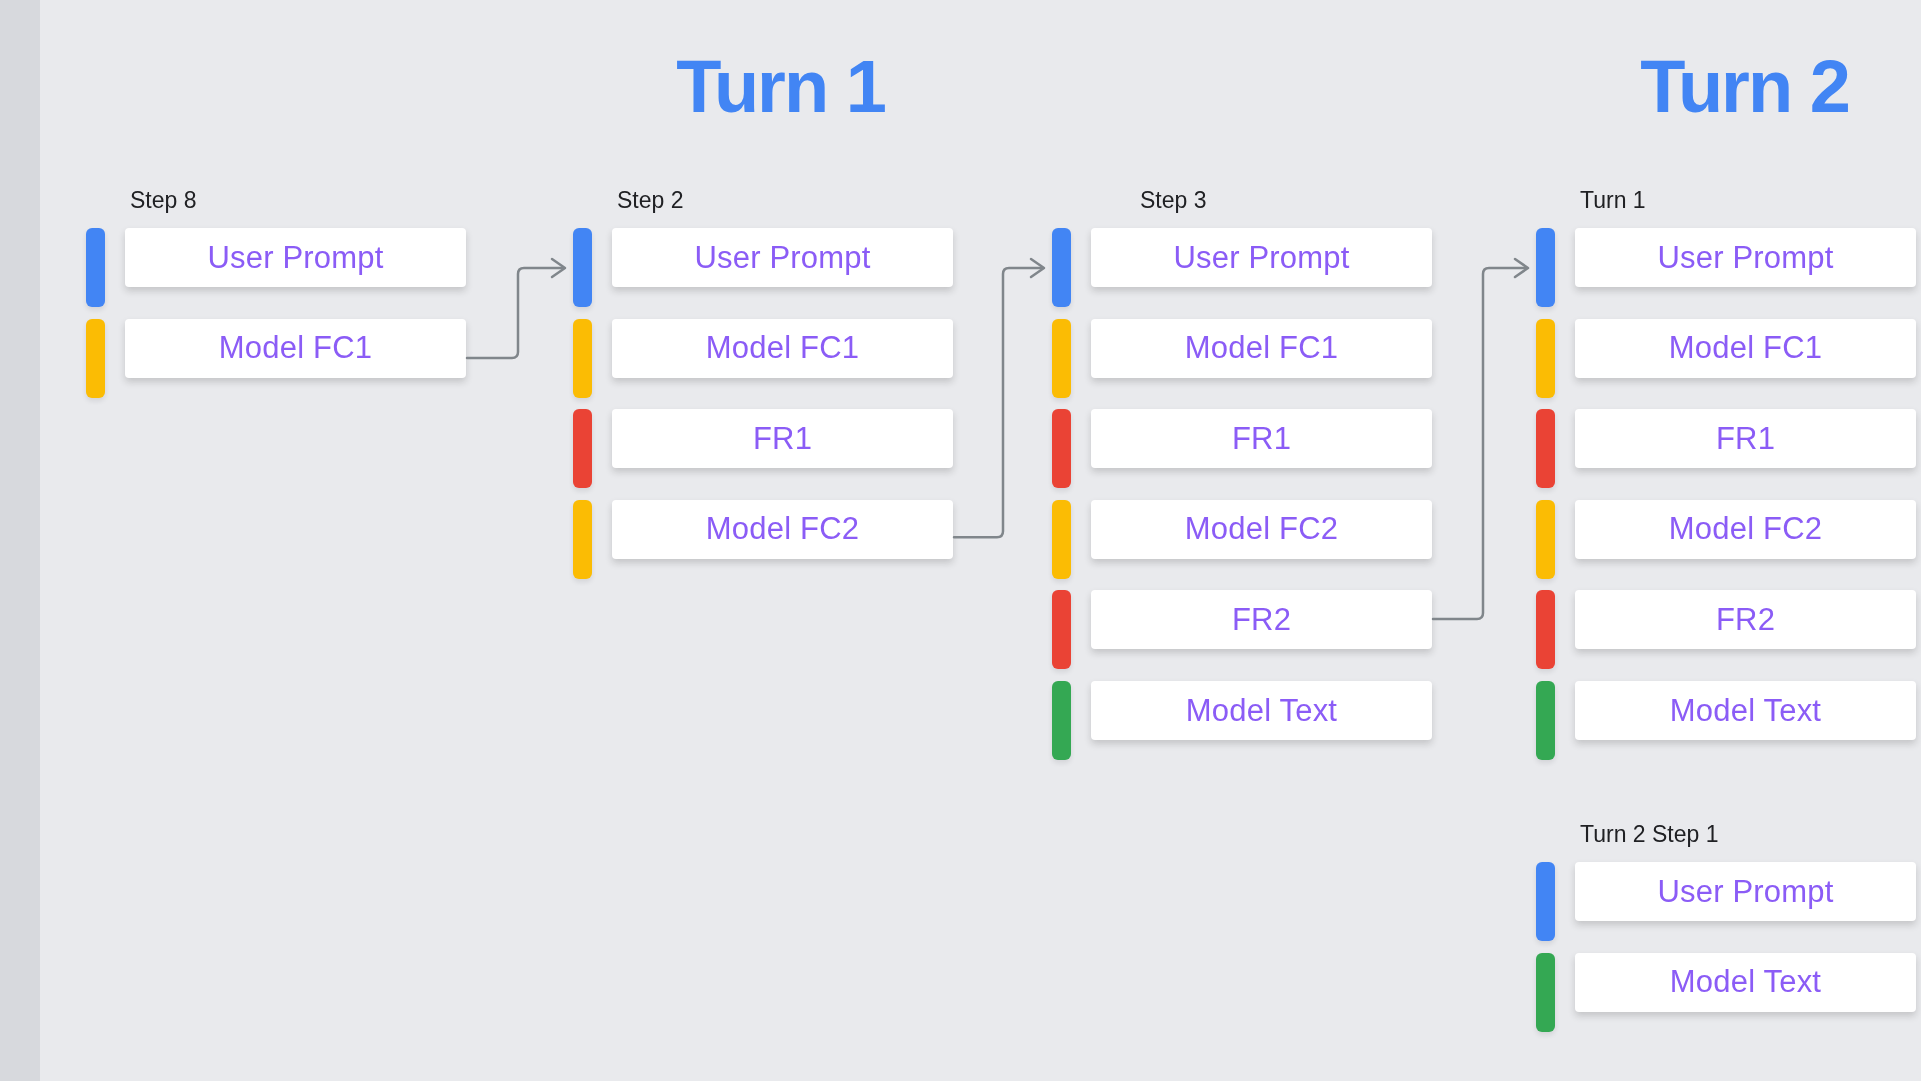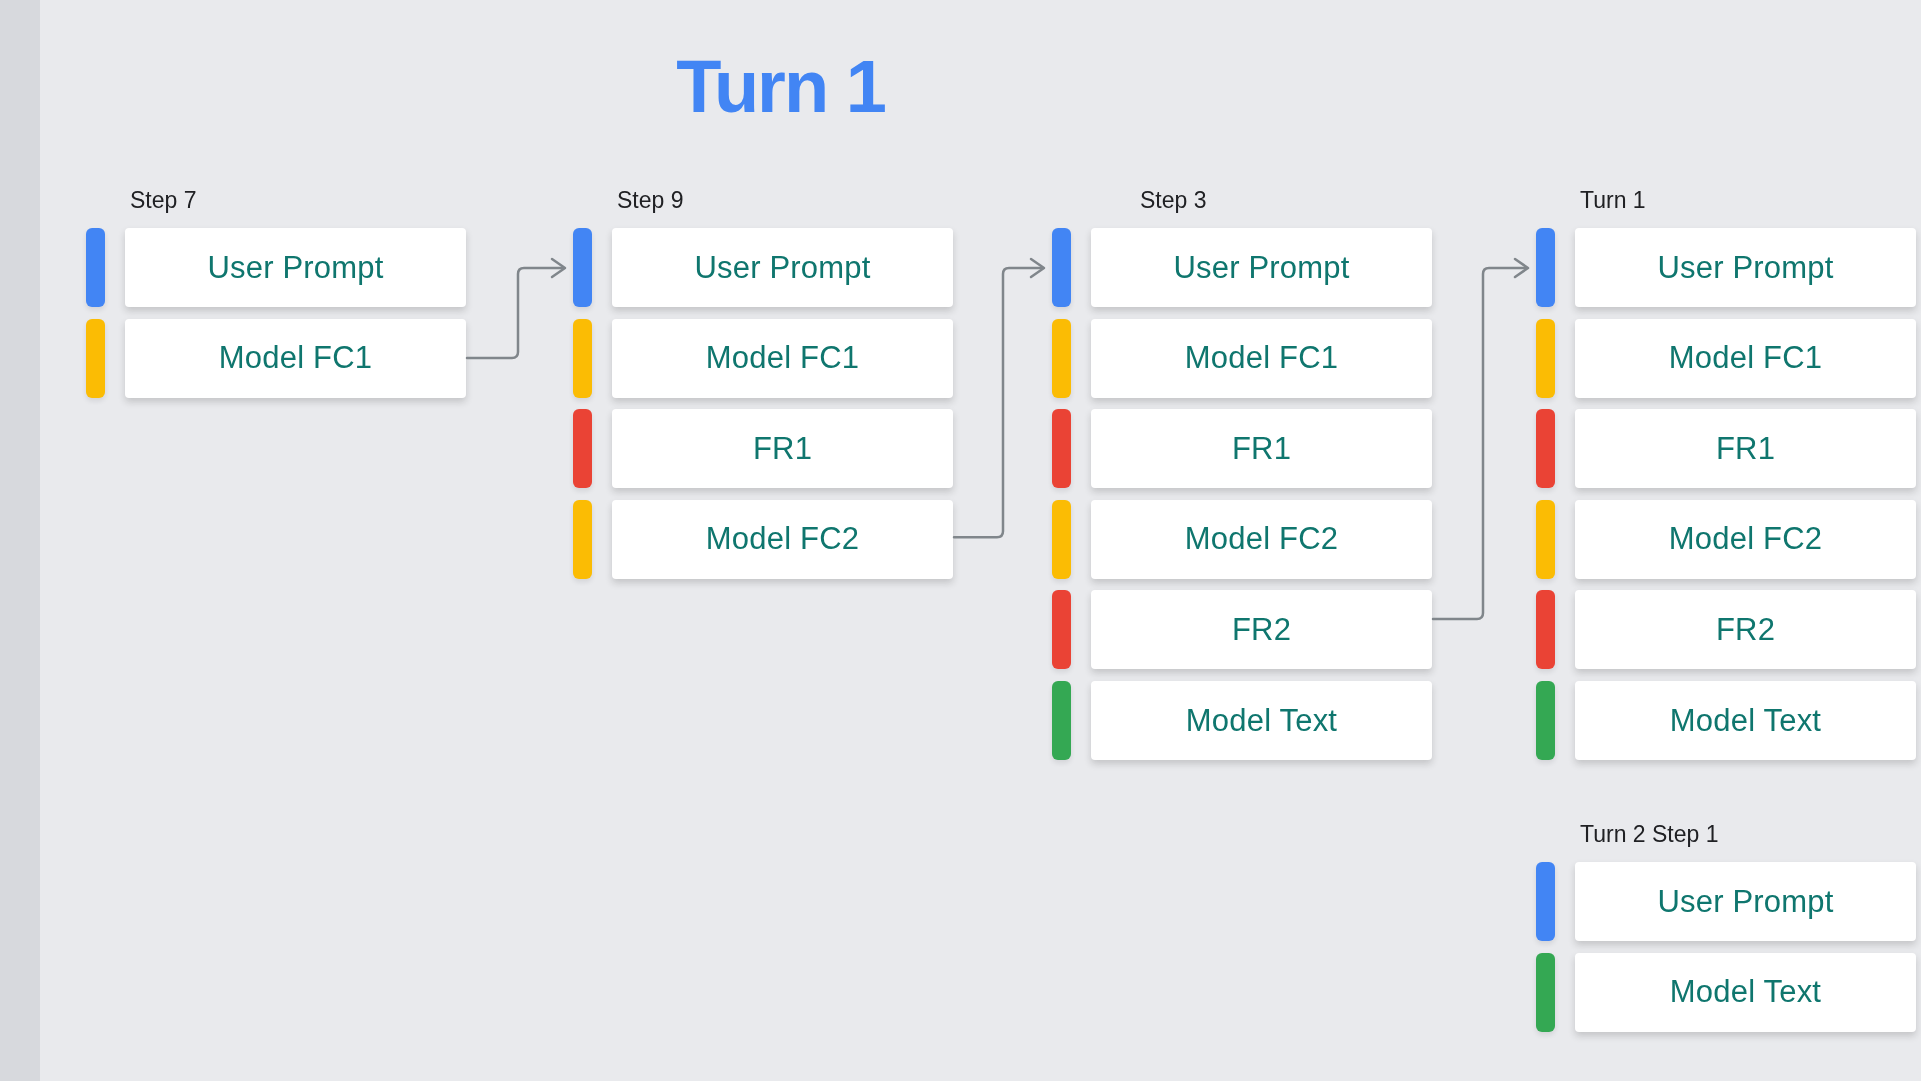--- a/index.html
+++ b/index.html
@@ -29,48 +29,49 @@
     white-space:nowrap;
   }
   .color-bar{
     position:absolute;
     width:19px;height:79px;
     border-radius:6px;
     box-shadow:0 3px 5px rgba(32,33,36,0.10);
   }
   .msg-box{
     position:absolute;
-    width:341px;height:79px;
+    width:341px;height:59px;
     background:#FFFFFF;
     border-radius:4px;
     box-shadow:0 4px 7px rgba(32,33,36,0.18);
     display:flex;align-items:center;justify-content:center;
     font-size:31px;
-    color:#0f766e;
+    color:#8b5cf6;
     letter-spacing:0.2px;
     white-space:nowrap;
   }
   .arrows-svg{
     position:absolute;left:0;top:0;width:1921px;height:1081px;
     pointer-events:none;
   }
 </style>
 </head>
 <body>
 
 <div class="canvas">
   <div class="turn-heading" style="left: 570px; top: 50px; color: rgb(66, 133, 244);">Turn 1</div>
+  <div class="turn-heading" style="left: 1534px; top: 50px; color: rgb(66, 133, 244);">Turn 2</div>
 
   <div id="groups-root">
-      <div class="group-label" style="left: 90px; top: 186px;">Step 7</div>
+      <div class="group-label" style="left: 90px; top: 186px;">Step 8</div>
       <div class="color-bar" style="left: 46px; top: 228px; background: rgb(66, 133, 244);"></div>
       <div class="msg-box" style="left: 85px; top: 228px;">User Prompt</div>
       <div class="color-bar" style="left: 46px; top: 318.6px; background: rgb(251, 188, 4);"></div>
       <div class="msg-box" style="left: 85px; top: 318.6px;">Model FC1</div>
-      <div class="group-label" style="left: 577px; top: 186px;">Step 9</div>
+      <div class="group-label" style="left: 577px; top: 186px;">Step 2</div>
       <div class="color-bar" style="left: 533px; top: 228px; background: rgb(66, 133, 244);"></div>
       <div class="msg-box" style="left: 572px; top: 228px;">User Prompt</div>
       <div class="color-bar" style="left: 533px; top: 318.6px; background: rgb(251, 188, 4);"></div>
       <div class="msg-box" style="left: 572px; top: 318.6px;">Model FC1</div>
       <div class="color-bar" style="left: 533px; top: 409.2px; background: rgb(234, 67, 53);"></div>
       <div class="msg-box" style="left: 572px; top: 409.2px;">FR1</div>
       <div class="color-bar" style="left: 533px; top: 499.8px; background: rgb(251, 188, 4);"></div>
       <div class="msg-box" style="left: 572px; top: 499.8px;">Model FC2</div>
       <div class="group-label" style="left: 1100px; top: 186px;">Step 3</div>
       <div class="color-bar" style="left: 1012px; top: 228px; background: rgb(66, 133, 244);"></div>

